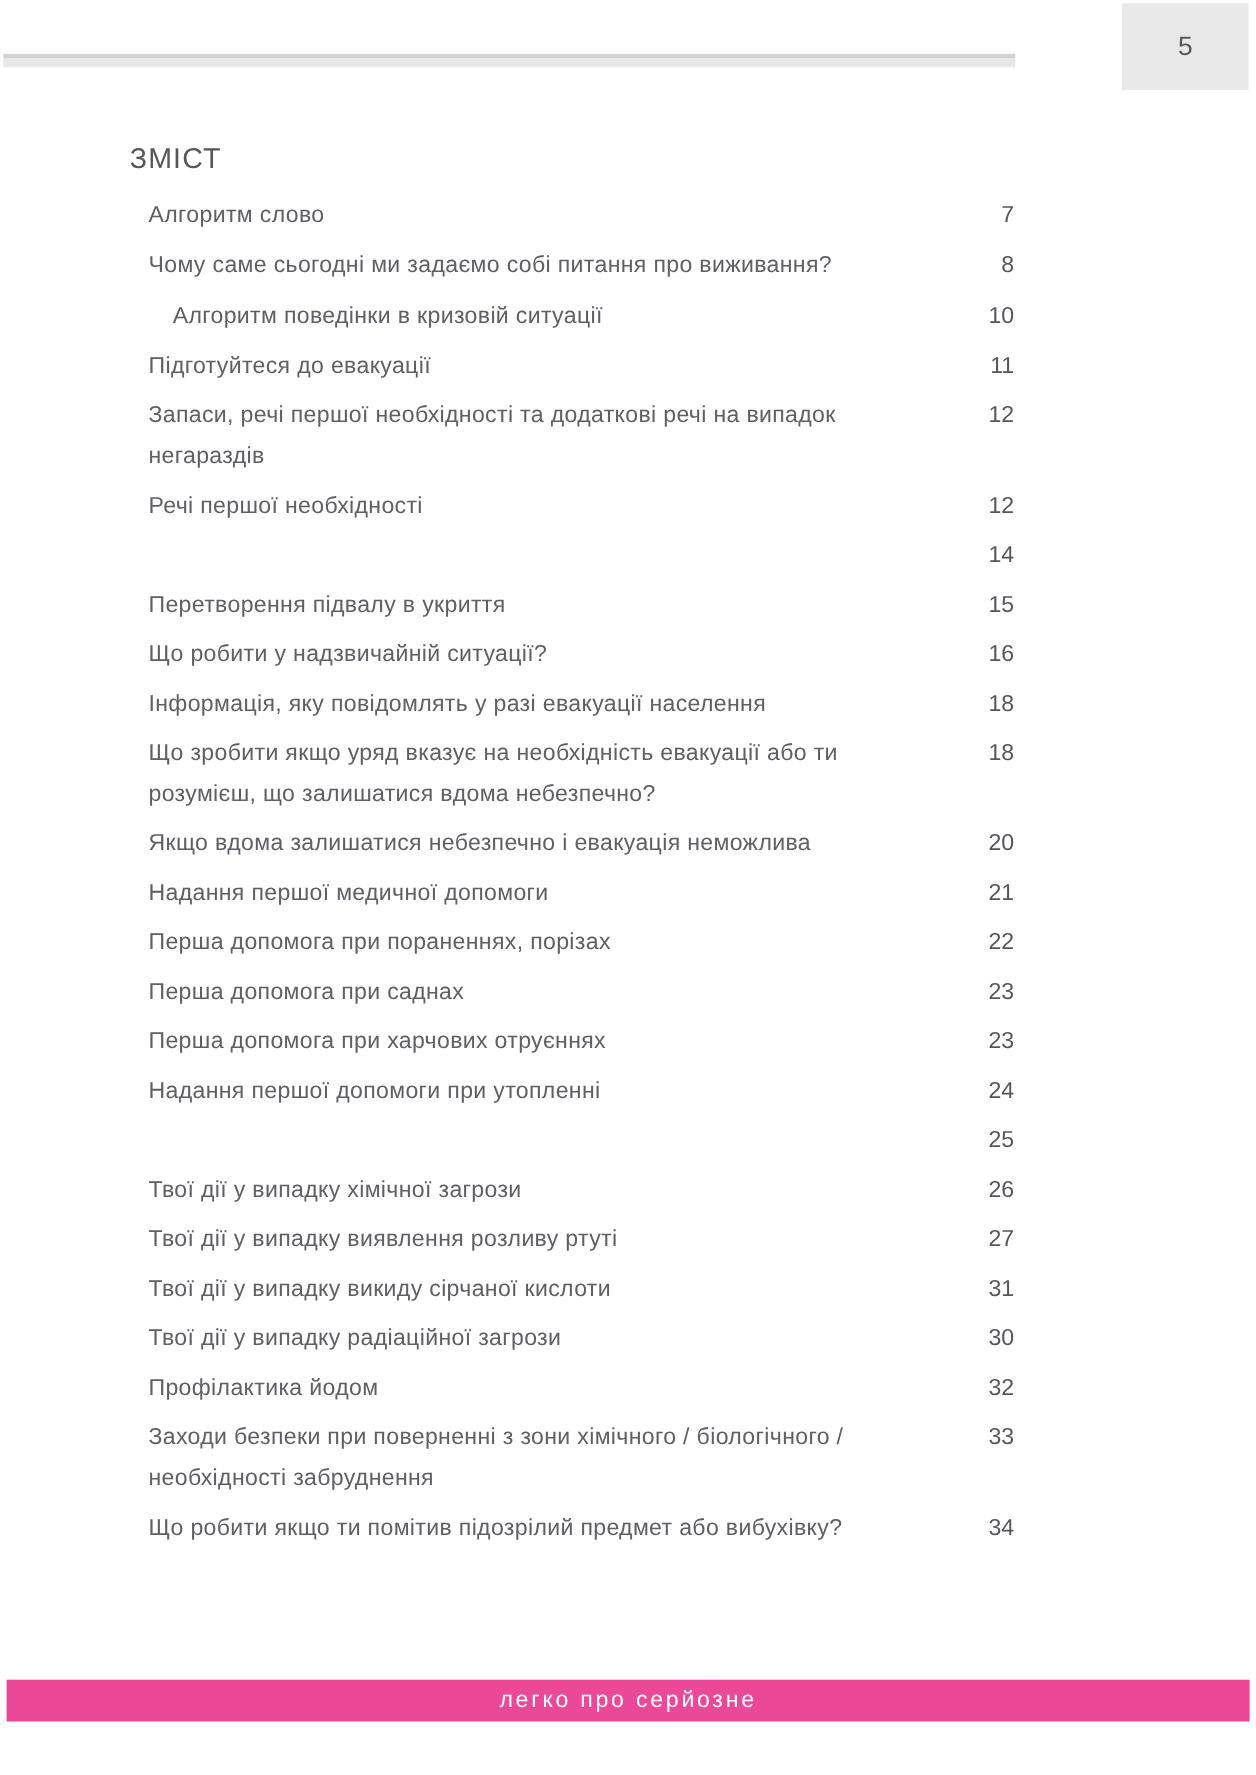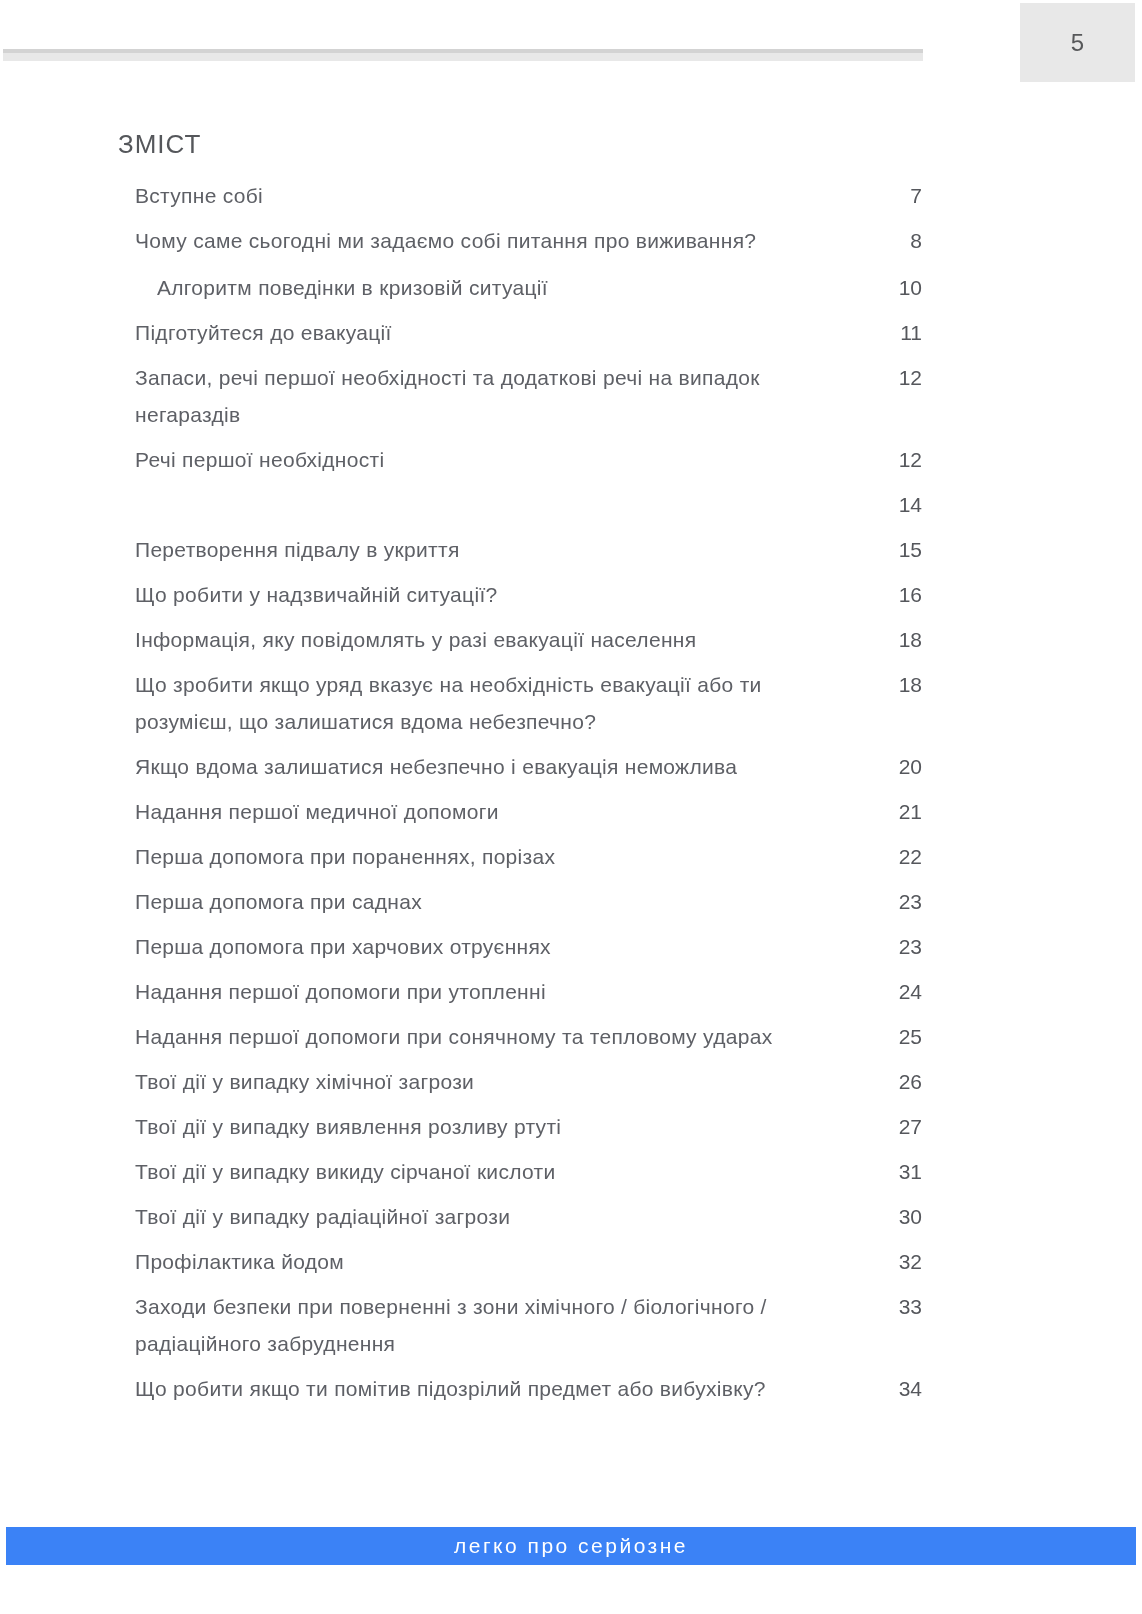--- a/index.html
+++ b/index.html
@@ -88,21 +88,21 @@
     flex-shrink: 0;
   }
 
   
   .footer-band {
     position: absolute;
     left: 6px;
     top: 1527px;
     width: 1130px;
     height: 38px;
-    background: #3b82f6;
+    background: #ec4899;
     display: flex;
     align-items: center;
     justify-content: center;
   }
   .footer-band .tagline {
     color: #ffffff;
     font-size: 21px;
     letter-spacing: 2.5px;
   }
 </style>
@@ -112,21 +112,21 @@
 <div class="top-bar"></div>
 
 <div class="page-num-box">
   <span class="num">5</span>
 </div>
 
 <h1 class="toc-heading">ЗМІСТ</h1>
 
 <div class="toc">
     <div class="toc-row">
-    <span class="title">Вступне собі</span>
+    <span class="title">Алгоритм слово</span>
     <span class="pnum">7</span>
   </div>
     <div class="toc-row">
     <span class="title">Чому саме сьогодні ми задаємо собі питання про виживання?</span>
     <span class="pnum">8</span>
   </div>
     <div class="toc-row gap-before">
     <span class="title">Алгоритм поведінки в кризовій ситуації</span>
     <span class="pnum">10</span>
   </div>
@@ -181,21 +181,20 @@
   </div>
     <div class="toc-row">
     <span class="title">Перша допомога при харчових отруєннях</span>
     <span class="pnum">23</span>
   </div>
     <div class="toc-row">
     <span class="title">Надання першої допомоги при утопленні</span>
     <span class="pnum">24</span>
   </div>
     <div class="toc-row">
-    <span class="title">Надання першої допомоги при сонячному та тепловому ударах</span>
     <span class="pnum">25</span>
   </div>
     <div class="toc-row">
     <span class="title">Твої дії у випадку хімічної загрози</span>
     <span class="pnum">26</span>
   </div>
     <div class="toc-row">
     <span class="title">Твої дії у випадку виявлення розливу ртуті</span>
     <span class="pnum">27</span>
   </div>
@@ -206,21 +205,21 @@
     <div class="toc-row">
     <span class="title">Твої дії у випадку радіаційної загрози</span>
     <span class="pnum">30</span>
   </div>
     <div class="toc-row">
     <span class="title">Профілактика йодом</span>
     <span class="pnum">32</span>
   </div>
     <div class="toc-row">
     <span class="title">Заходи безпеки при поверненні з зони хімічного / біологічного /
-радіаційного забруднення</span>
+необхідності забруднення</span>
     <span class="pnum">33</span>
   </div>
     <div class="toc-row">
     <span class="title">Що робити якщо ти помітив підозрілий предмет або вибухівку?</span>
     <span class="pnum">34</span>
   </div>
   </div>
 
 <div class="footer-band">
   <span class="tagline">легко про серйозне</span>

